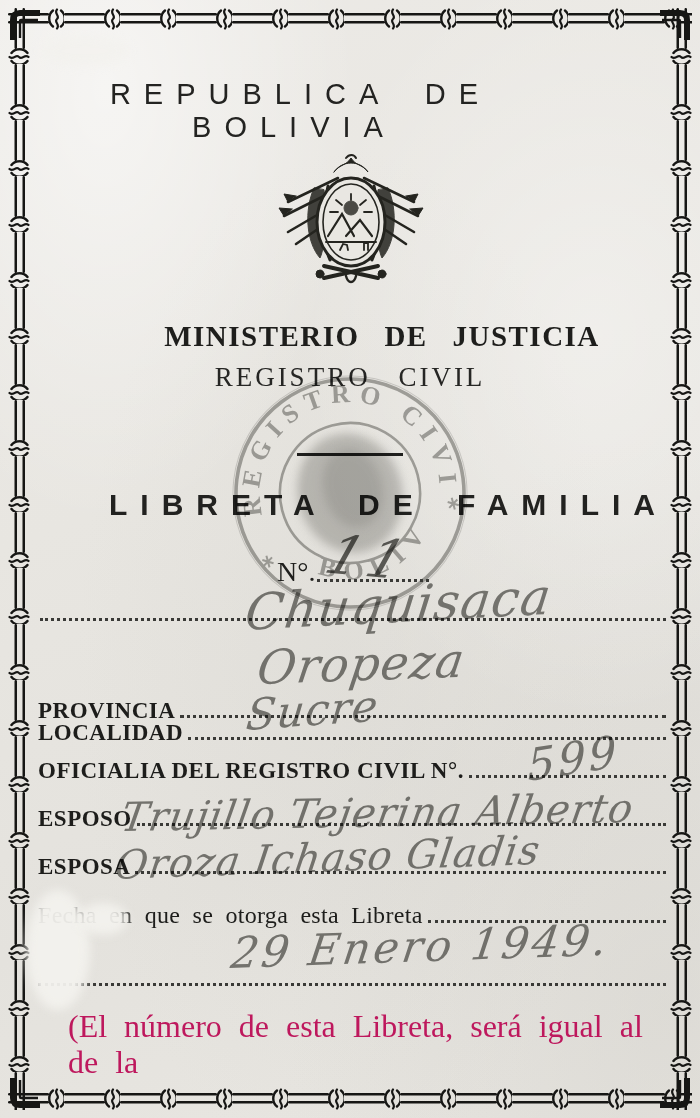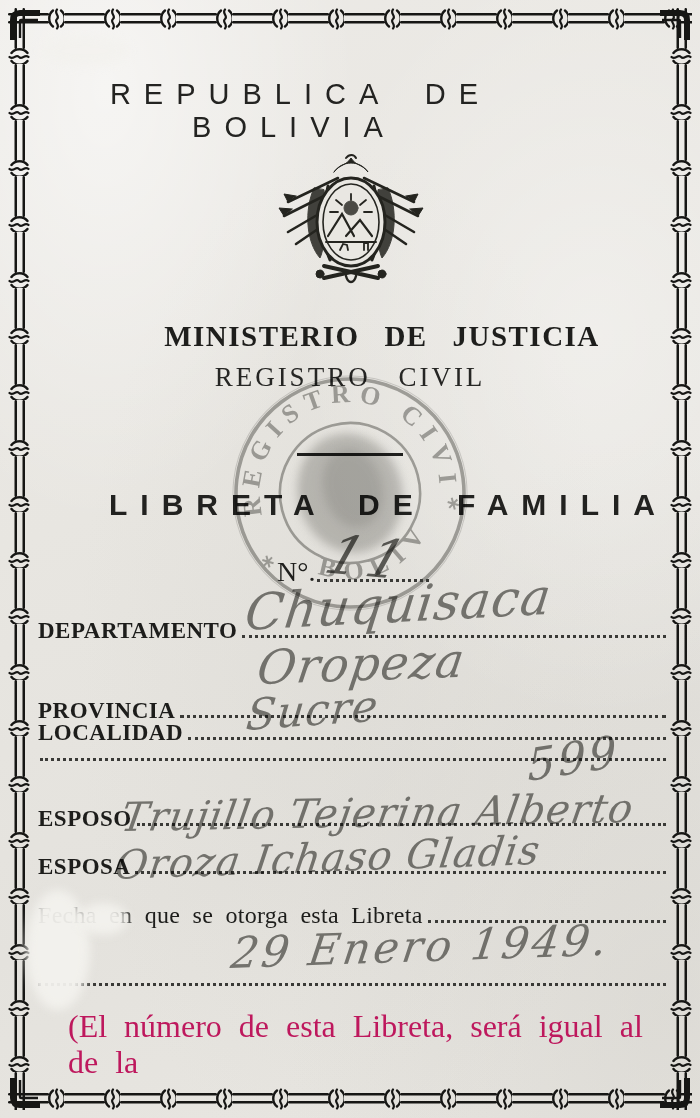--- a/index.html
+++ b/index.html
@@ -197,32 +197,32 @@
   </g>
 </svg>
 
 <div class="abs numero-row">
   <span class="numero-label">N°.</span>
   <div class="leader"></div>
 </div>
 <div class="hw" style="left:318px;top:522px;font-size:54px;color:#4e4e4b;transform:rotate(5deg) skewX(-14deg);letter-spacing:6px;">11</div>
 
 <div class="field-row" style="top:618px;">
-  <span class="field-label">DEPARTAMENTO</span>
   <div class="leader"></div>
 </div>
 <div class="field-row" style="top:698px;">
   <span class="field-label">PROVINCIA</span>
   <div class="leader"></div>
 </div>
 <div class="field-row" style="top:720px;">
   <span class="field-label">LOCALIDAD</span>
   <div class="leader"></div>
 </div>
 <div class="field-row" style="top:758px;">
+  <span class="field-label">OFICIALIA DEL REGISTRO CIVIL N°.</span>
   <div class="leader"></div>
 </div>
 <div class="field-row" style="top:806px;text-align:center;">
   <span class="field-label">ESPOSO</span>
   <div class="leader"></div>
 </div>
 <div class="field-row" style="top:854px;">
   <span class="field-label">ESPOSA</span>
   <div class="leader"></div>
 </div>

